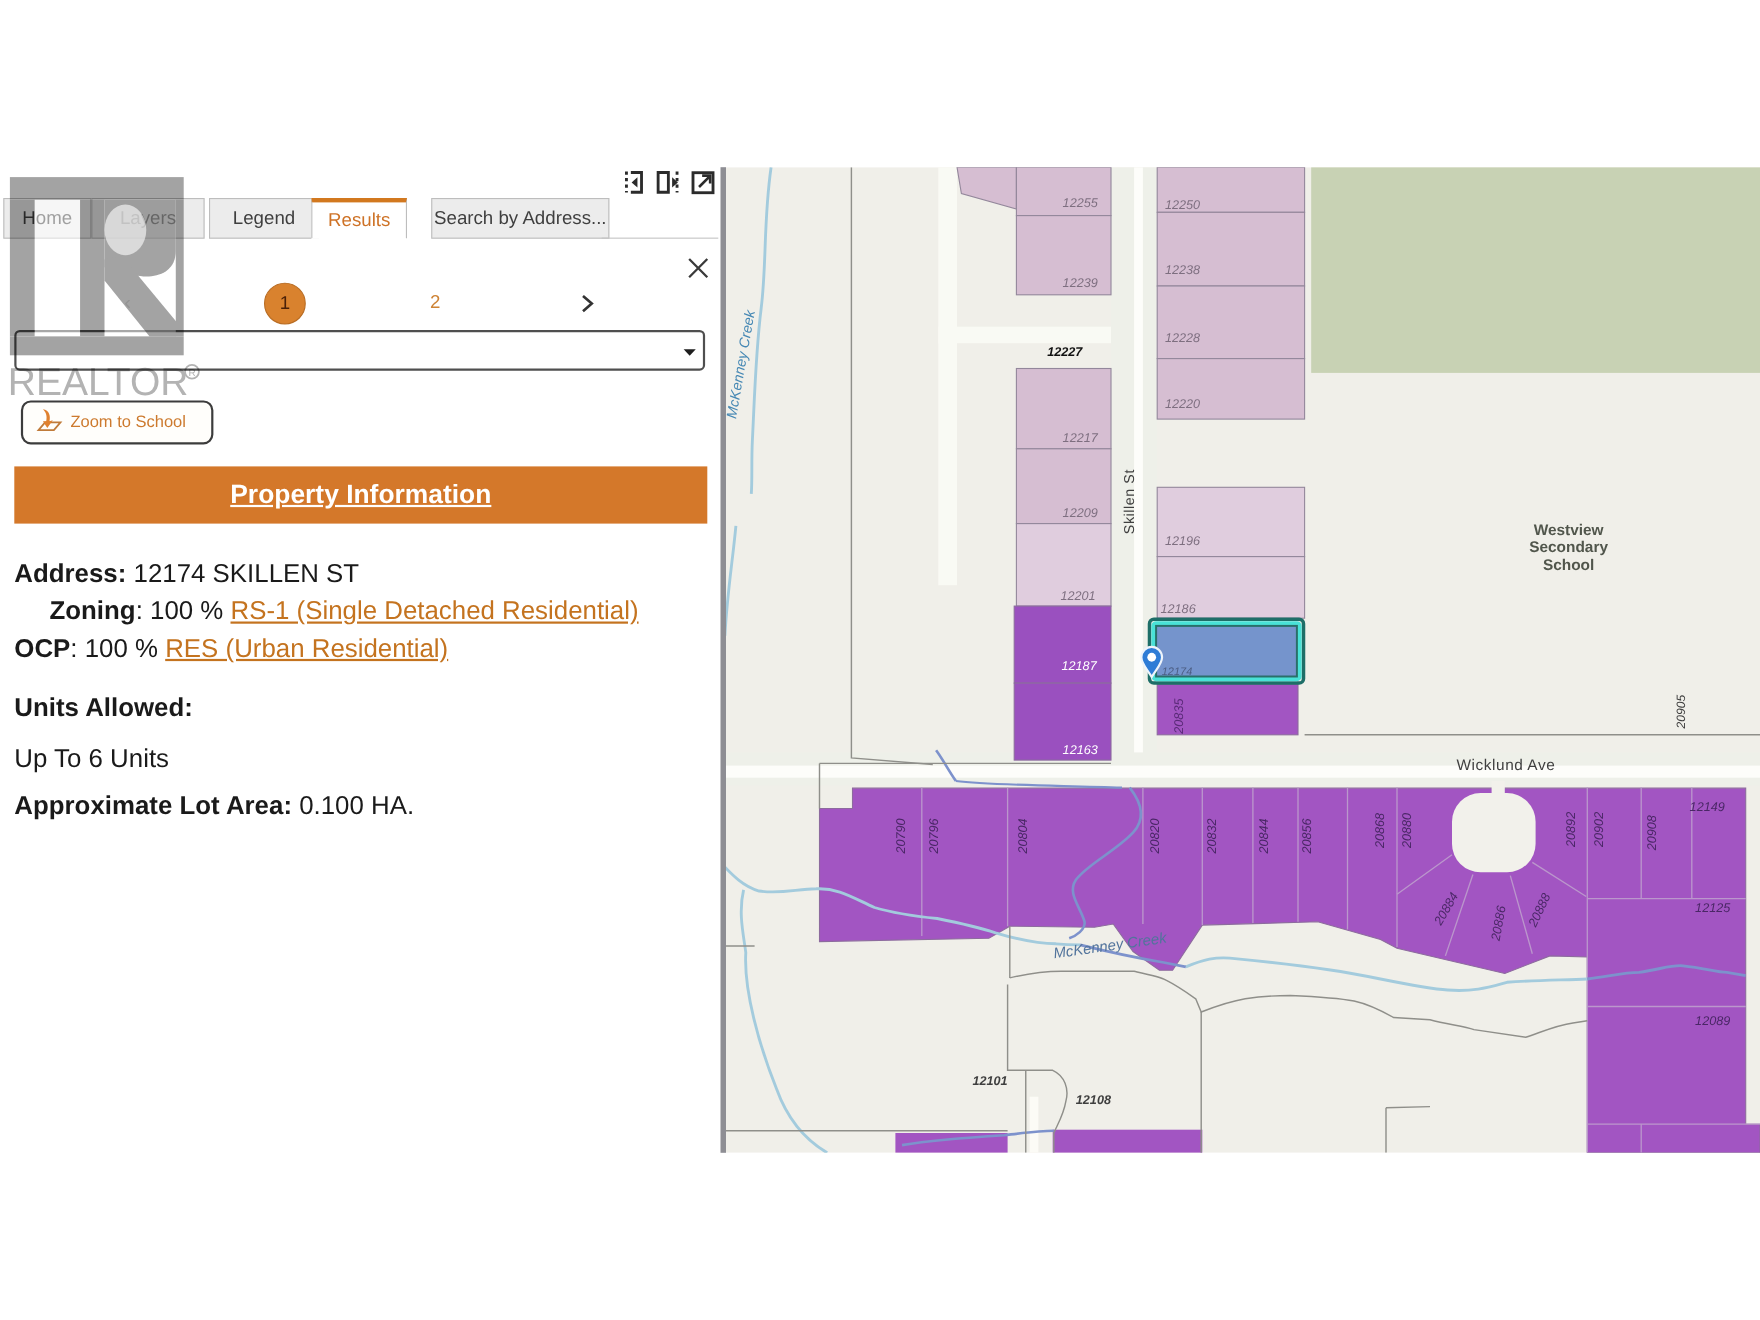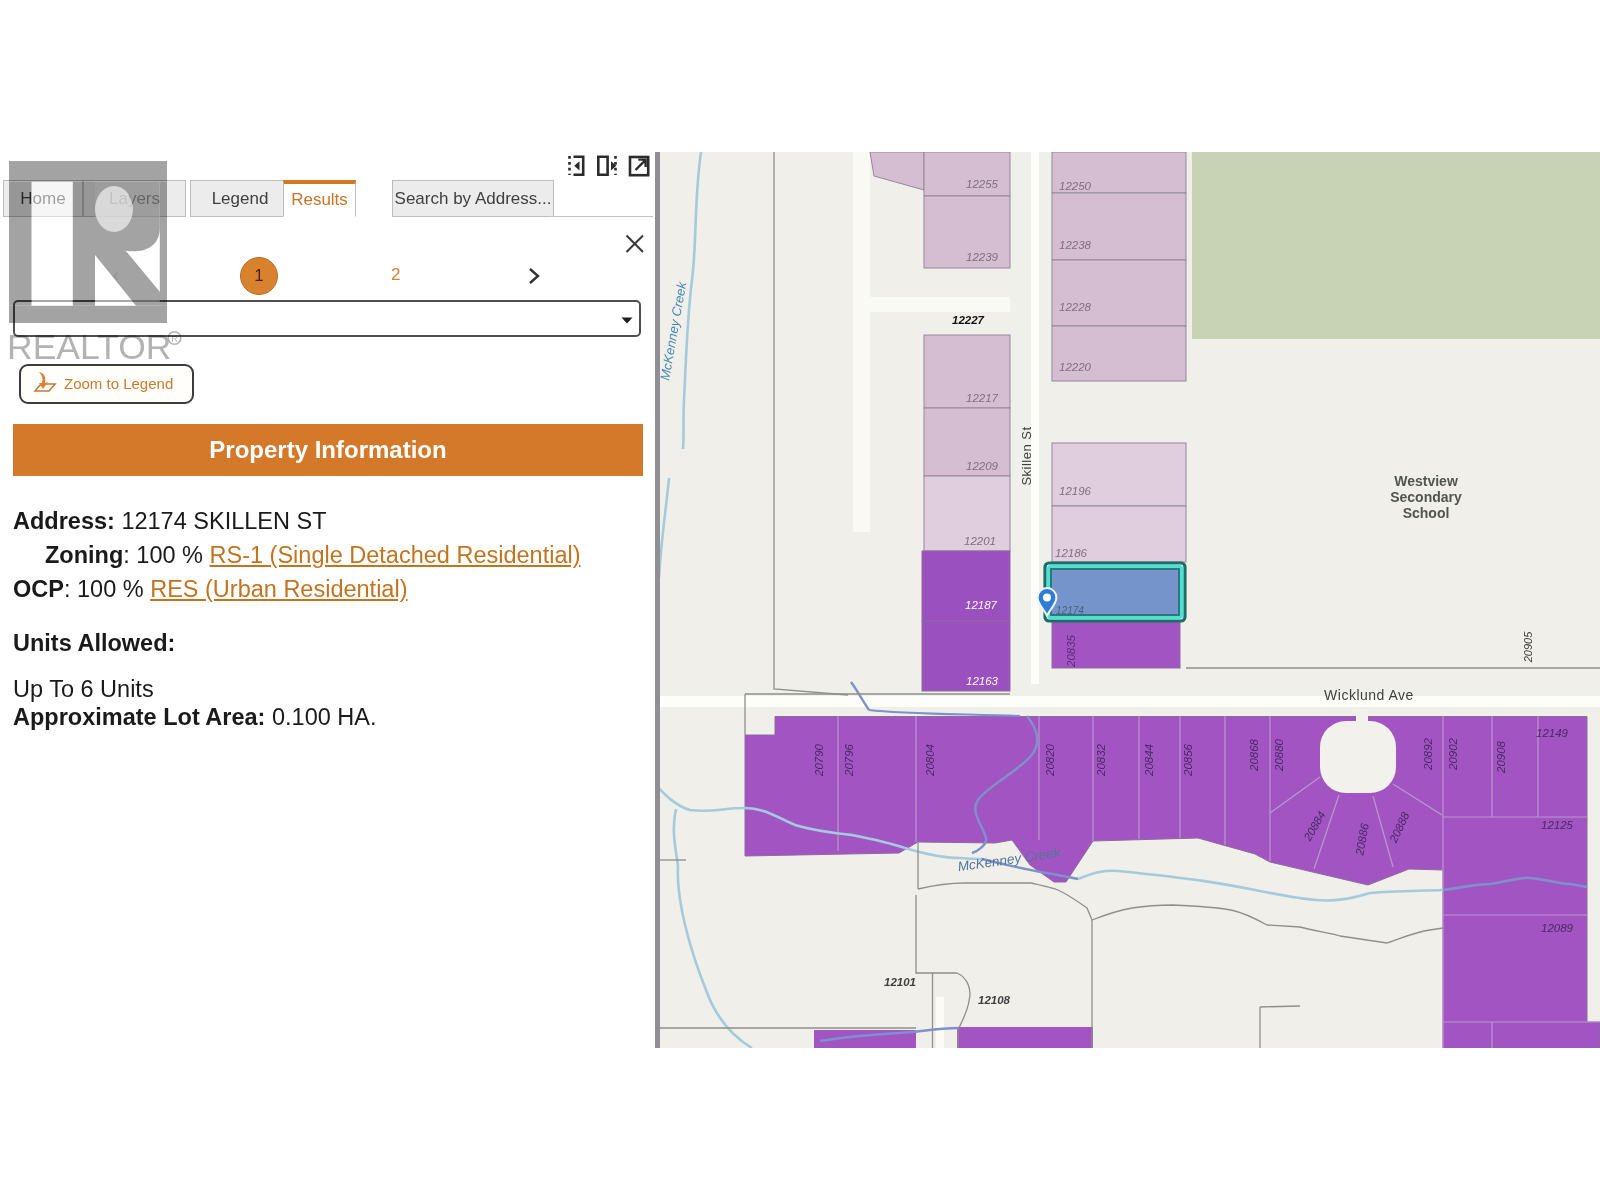--- a/index.html
+++ b/index.html
@@ -29,21 +29,21 @@
     <rect x="66" y="5" width="18.2" height="18.2"></rect>
   </g>
   <path d="M15.5 9.2 V18.4 L10.2 13.8 Z" fill="#2b2b2b"></path>
   <path d="M47 9.2 V18.4 L52.3 13.8 Z" fill="#2b2b2b"></path>
   <path d="M71.5 18 L80.5 9 M74.3 7.6 H81.6 V14.9" stroke="#2b2b2b" fill="none" stroke-width="2.4"></path>
 </svg>
 
 <div class="tab" style="left:3px;width:80px;">Home</div>
 <div class="tab" style="left:83px;width:103px;">Layers</div>
 <div class="tab" style="left:190px;width:100px;">Legend</div>
-<div class="tab active" style="left:283px;width:73px;">Results</div>
+<div class="tab active" style="left:283px;width:87px;">Results</div>
 <div class="tab" style="left:392px;width:162px;">Search by Address...</div>
 <div class="abs" style="left:547px;top:216px;width:106px;height:1px;background:#c4c4c4;"></div>
 
 <svg class="abs" style="left:625px;top:234px" width="20" height="20" viewBox="0 0 20 20">
   <path d="M1.5 1.5 L18 18 M18 1.5 L1.5 18" stroke="#3a3a3a" stroke-width="2.1" fill="none"></path>
 </svg>
 
 <div class="abs" style="left:113px;top:265px;font-size:18px;color:#cccccc;">‹</div>
 <div class="abs" style="left:240px;top:257px;width:36px;height:36px;border-radius:50%;
      background:#d9822e;border:1px solid #b96d24;color:#222222;font-size:17px;
@@ -60,32 +60,32 @@
 <svg class="abs" style="left:621px;top:317px" width="12" height="7" viewBox="0 0 12 7">
   <path d="M0.5 0.5 L11.5 0.5 L6 6.5 Z" fill="#1e1e1e"></path>
 </svg>
 
 <div class="abs" style="left:19px;top:364px;width:175px;height:40px;box-sizing:border-box;
      border:2px solid #3c3c3c;border-radius:9px;background:#fffefb;"></div>
 <svg class="abs" style="left:31px;top:369px" width="30" height="30" viewBox="0 0 30 30">
   <path d="M4 22 L10 15 L24 15 L18 22 Z" fill="none" stroke="#c07b3a" stroke-width="1.6"></path>
   <path d="M8 3 C14 4 15 9 14 14 L17 13 L12 20 L8 14 L11 14 C12 9 11 6 8 3 Z" fill="#e0812f"></path>
 </svg>
-<div class="abs" style="left:64px;top:375px;font-size:15px;color:#cd7a2e;">Zoom to Legend</div>
+<div class="abs" style="left:64px;top:375px;font-size:15px;color:#cd7a2e;">Zoom to School</div>
 
 <div class="abs" style="left:13px;top:424px;width:630px;height:52px;background:#d4782a;
      color:#ffffff;font-size:24px;font-weight:bold;display:flex;align-items:center;
-     justify-content:center;">Property Information</div>
+     justify-content:center;text-decoration:underline;">Property Information</div>
 
 <div class="bodyline" style="top:508px;text-align:center;"><b>Address:</b> 12174 SKILLEN ST</div>
 <div class="bodyline" style="top:542px;margin-left:32px;"><b>Zoning</b>: 100 % <span class="olink">RS-1 (Single Detached Residential)</span></div>
 <div class="bodyline" style="top:576px;"><b>OCP</b>: 100 % <span class="olink">RES (Urban Residential)</span></div>
 <div class="bodyline" style="top:630px;"><b>Units Allowed:</b></div>
 <div class="bodyline" style="top:664px;margin-top:12px;">Up To 6 Units</div>
-<div class="bodyline" style="top:704px;"><b>Approximate Lot Area:</b> 0.100 HA.</div>
+<div class="bodyline" style="top:719px;"><b>Approximate Lot Area:</b> 0.100 HA.</div>
 
 <div class="abs" style="left:655px;top:152px;width:5px;height:896px;background:#8e8e94;"></div>
 
 <svg class="abs" style="left:660px;top:152px" width="940" height="896" viewBox="660 152 940 896">
 
   <rect x="660" y="152" width="940" height="896" fill="#f0efe9"></rect>
 
   <rect x="853" y="152" width="17" height="380" fill="#f9faf4"></rect>
   <rect x="853" y="297" width="159" height="15" fill="#f9faf4"></rect>
   <rect x="1010" y="152" width="42" height="561" fill="#eef0e9"></rect>

